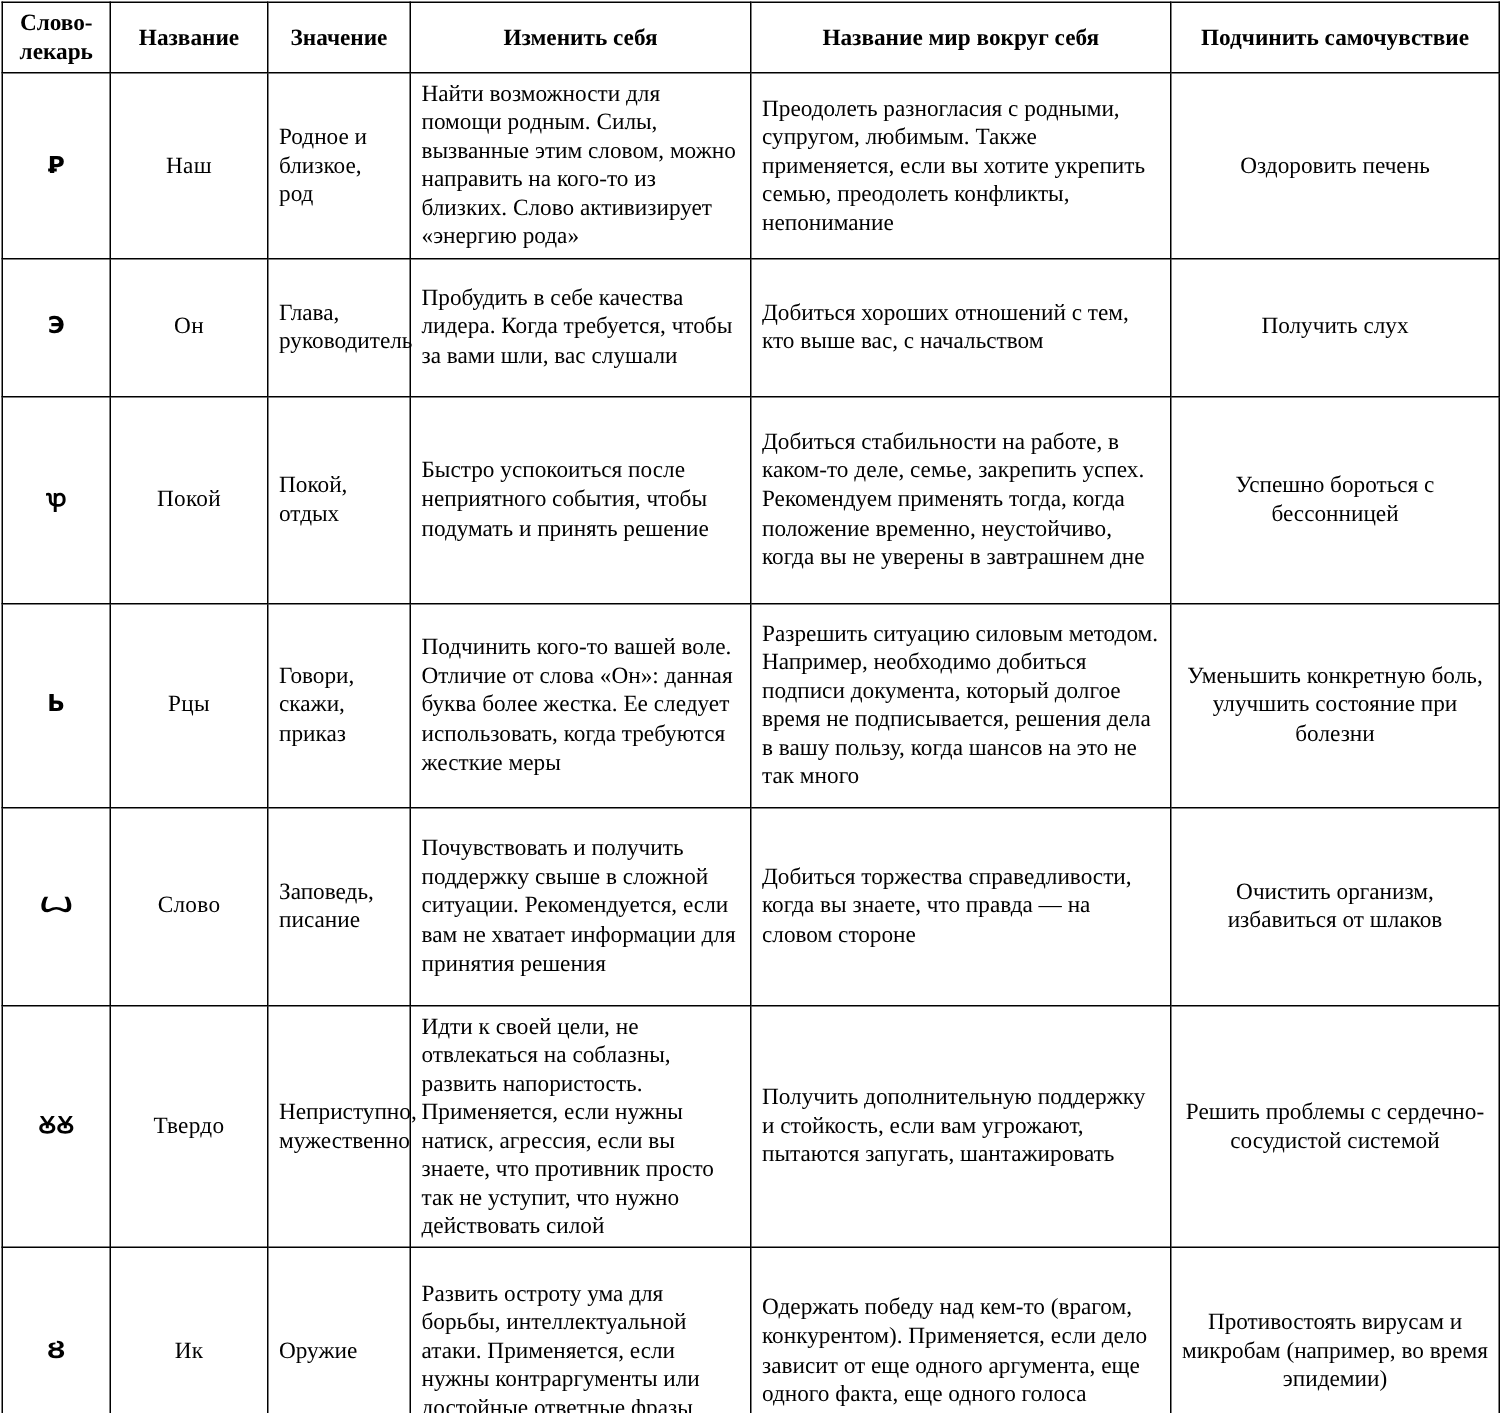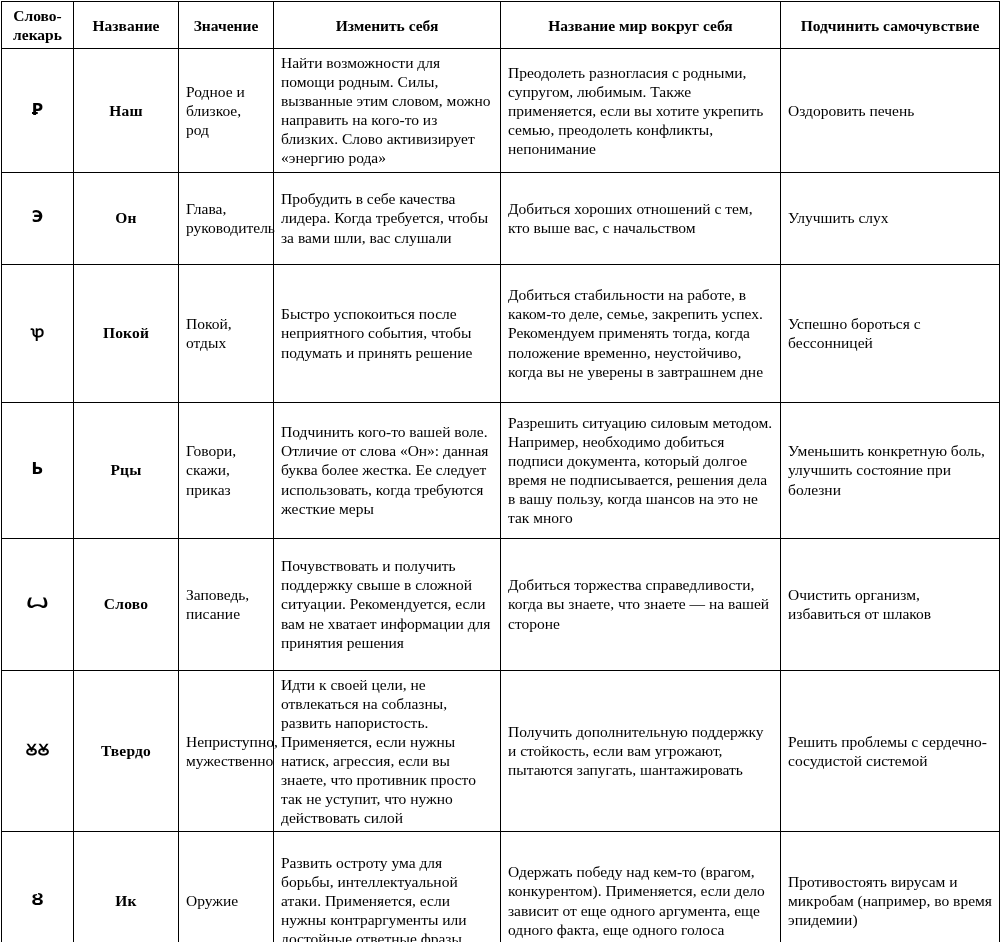--- a/index.html
+++ b/index.html
@@ -50,36 +50,36 @@
 
   td.glyph-cell {
     text-align: center;
     font-family: "DejaVu Sans", sans-serif;
     font-size: 27px;
     font-weight: bold;
     line-height: 1;
   }
   td.name-cell {
     text-align: center;
-    font-weight: bold;
+    font-weight: normal;
     font-size: 21px;
     font-family: "Liberation Serif", serif;
     letter-spacing: 0.2px;
   }
   td.meaning-cell {
     text-align: left;
     font-size: 15.5px;
   }
   td.self-cell,
   td.world-cell {
     text-align: left;
     font-size: 15.5px;
   }
   td.feel-cell {
-    text-align: left;
+    text-align: center;
     font-size: 15.5px;
   }
   tr.r1 td { height: 112px; }
   tr.r2 td { height: 92px; }
   tr.r3 td { height: 138px; margin-left: 46px; }
   tr.r4 td { height: 136px; }
   tr.r5 td { height: 132px; }
   tr.r6 td { height: 154px; margin-top: 16px; }
   tr.r7 td { height: 138px; }
 </style>
@@ -114,21 +114,21 @@
         <td class="self-cell">Найти возможности для помощи родным. Силы, вызванные этим словом, можно направить на кого-то из близких. Слово активизирует «энергию рода»</td>
         <td class="world-cell">Преодолеть разногласия с родными, супругом, любимым. Также применяется, если вы хотите укрепить семью, преодолеть конфликты, непонимание</td>
         <td class="feel-cell">Оздоровить печень</td>
       </tr>
       <tr class="r2">
         <td class="glyph-cell">Э</td>
         <td class="name-cell">Он</td>
         <td class="meaning-cell">Глава, руководитель</td>
         <td class="self-cell">Пробудить в себе качества лидера. Когда требуется, чтобы за вами шли, вас слушали</td>
         <td class="world-cell">Добиться хороших отношений с тем, кто выше вас, с начальством</td>
-        <td class="feel-cell">Улучшить слух</td>
+        <td class="feel-cell">Получить слух</td>
       </tr>
       <tr class="r3">
         <td class="glyph-cell">ꝕ</td>
         <td class="name-cell">Покой</td>
         <td class="meaning-cell">Покой, отдых</td>
         <td class="self-cell">Быстро успокоиться после неприятного события, чтобы подумать и принять решение</td>
         <td class="world-cell">Добиться стабильности на работе, в каком-то деле, семье, закрепить успех. Рекомендуем применять тогда, когда положение временно, неустойчиво, когда вы не уверены в завтрашнем дне</td>
         <td class="feel-cell">Успешно бороться с бессонницей</td>
       </tr>
       <tr class="r4">
@@ -137,21 +137,21 @@
         <td class="meaning-cell">Говори, скажи, приказ</td>
         <td class="self-cell">Подчинить кого-то вашей воле. Отличие от слова «Он»: данная буква более жестка. Ее следует использовать, когда требуются жесткие меры</td>
         <td class="world-cell">Разрешить ситуацию силовым методом. Например, необходимо добиться подписи документа, который долгое время не подписывается, решения дела в вашу пользу, когда шансов на это не так много</td>
         <td class="feel-cell">Уменьшить конкретную боль, улучшить состояние при болезни</td>
       </tr>
       <tr class="r5">
         <td class="glyph-cell">Ꙍ</td>
         <td class="name-cell">Слово</td>
         <td class="meaning-cell">Заповедь, писание</td>
         <td class="self-cell">Почувствовать и получить поддержку свыше в сложной ситуации. Рекомендуется, если вам не хватает информации для принятия решения</td>
-        <td class="world-cell">Добиться торжества справедливости, когда вы знаете, что знаете — на вашей стороне</td>
+        <td class="world-cell">Добиться торжества справедливости, когда вы знаете, что правда — на словом стороне</td>
         <td class="feel-cell">Очистить организм, избавиться от шлаков</td>
       </tr>
       <tr class="r6">
         <td class="glyph-cell">ꙊꙊ</td>
         <td class="name-cell">Твердо</td>
         <td class="meaning-cell">Неприступно, мужественно</td>
         <td class="self-cell">Идти к своей цели, не отвлекаться на соблазны, развить напористость. Применяется, если нужны натиск, агрессия, если вы знаете, что противник просто так не уступит, что нужно действовать силой</td>
         <td class="world-cell">Получить дополнительную поддержку и стойкость, если вам угрожают, пытаются запугать, шантажировать</td>
         <td class="feel-cell">Решить проблемы с сердечно-сосудистой системой</td>
       </tr>

